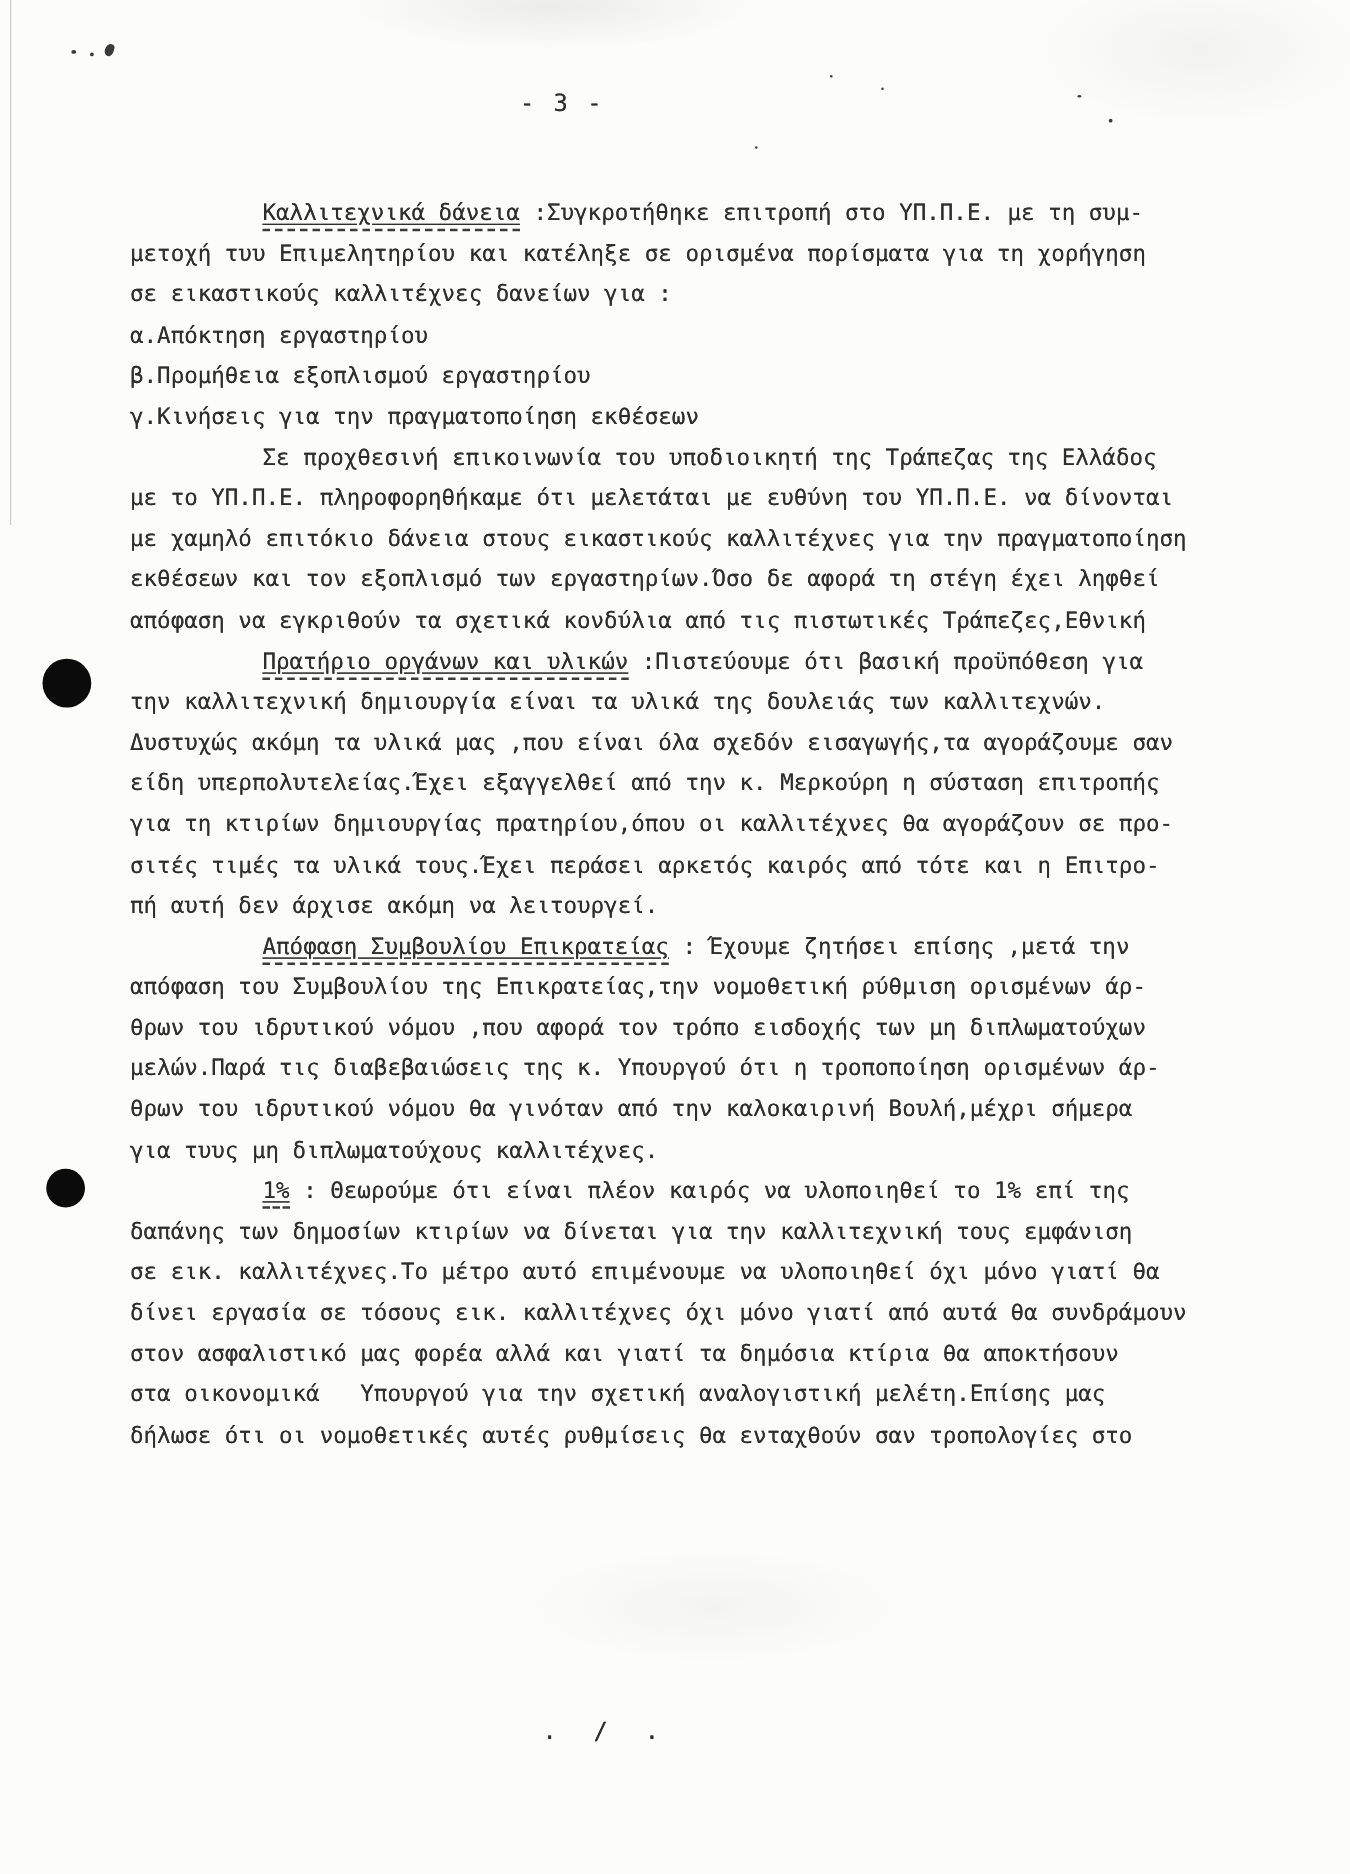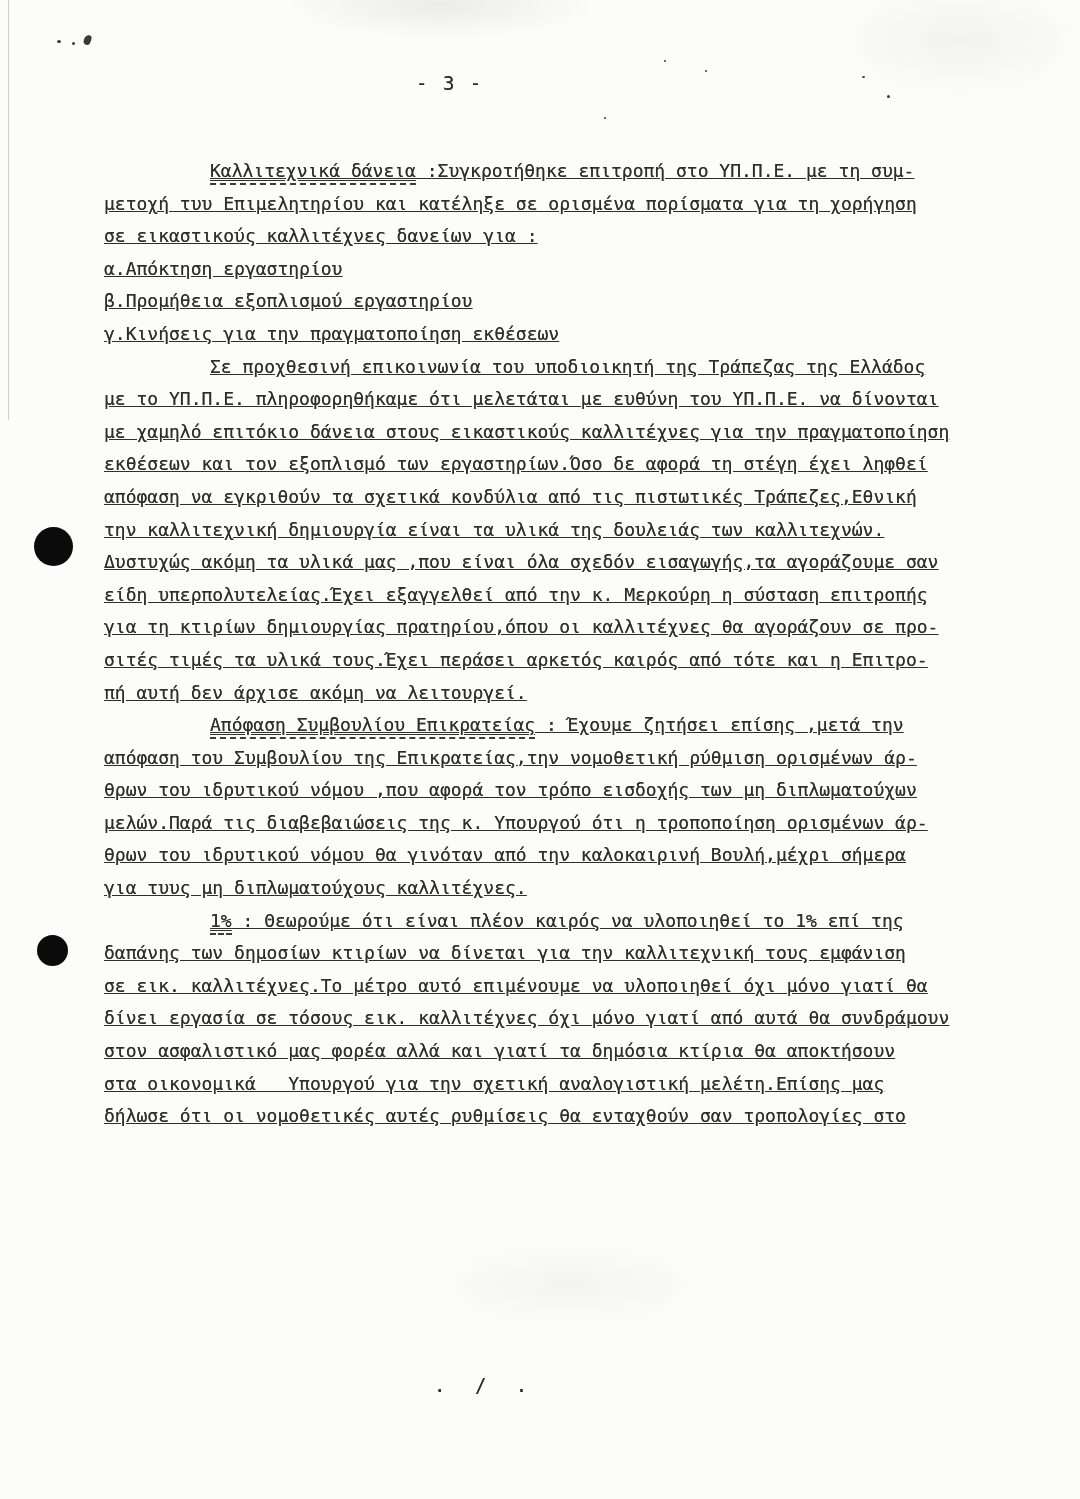--- a/index.html
+++ b/index.html
@@ -61,21 +61,20 @@
     left: 416px; top: 72px;
     font-size: 19px;
     letter-spacing: 2px;
     text-shadow: 0 0 0.5px rgba(46,46,46,0.8);
   }
 
   .doc-body {
     position: absolute;
     left: 104px; top: 155px;
     width: 870px;
-    text-decoration: underline;
   }
   .line {
     height: 32.6px;
     line-height: 32.6px;
     font-size: 18px;
     white-space: pre;
     text-shadow: 0 0 0.5px rgba(46,46,46,0.75);
   }
   .line.indent { padding-left: 106px; }
   .h {
@@ -121,20 +120,21 @@
       <div class="line"><span>μετοχή τυυ Επιμελητηρίου και κατέληξε σε ορισμένα πορίσματα για τη χορήγηση</span></div>
       <div class="line"><span>σε εικαστικούς καλλιτέχνες δανείων για :</span></div>
       <div class="line"><span>α.Απόκτηση εργαστηρίου</span></div>
       <div class="line"><span>β.Προμήθεια εξοπλισμού εργαστηρίου</span></div>
       <div class="line"><span>γ.Κινήσεις για την πραγματοποίηση εκθέσεων</span></div>
       <div class="line indent"><span>Σε προχθεσινή επικοινωνία του υποδιοικητή της Τράπεζας της Ελλάδος</span></div>
       <div class="line"><span>με το ΥΠ.Π.Ε. πληροφορηθήκαμε ότι μελετάται με ευθύνη του ΥΠ.Π.Ε. να δίνονται</span></div>
       <div class="line"><span>με χαμηλό επιτόκιο δάνεια στους εικαστικούς καλλιτέχνες για την πραγματοποίηση</span></div>
       <div class="line"><span>εκθέσεων και τον εξοπλισμό των εργαστηρίων.Όσο δε αφορά τη στέγη έχει ληφθεί</span></div>
       <div class="line"><span>απόφαση να εγκριθούν τα σχετικά κονδύλια από τις πιστωτικές Τράπεζες,Εθνική</span></div>
+      <div class="line indent"><span class="h">Πρατήριο οργάνων και υλικών</span><span> :Πιστεύουμε ότι βασική προϋπόθεση για</span></div>
       <div class="line"><span>την καλλιτεχνική δημιουργία είναι τα υλικά της δουλειάς των καλλιτεχνών.</span></div>
       <div class="line"><span>Δυστυχώς ακόμη τα υλικά μας ,που είναι όλα σχεδόν εισαγωγής,τα αγοράζουμε σαν</span></div>
       <div class="line"><span>είδη υπερπολυτελείας.Έχει εξαγγελθεί από την κ. Μερκούρη η σύσταση επιτροπής</span></div>
       <div class="line"><span>για τη κτιρίων δημιουργίας πρατηρίου,όπου οι καλλιτέχνες θα αγοράζουν σε προ-</span></div>
       <div class="line"><span>σιτές τιμές τα υλικά τους.Έχει περάσει αρκετός καιρός από τότε και η Επιτρο-</span></div>
       <div class="line"><span>πή αυτή δεν άρχισε ακόμη να λειτουργεί.</span></div>
       <div class="line indent"><span class="h">Απόφαση Συμβουλίου Επικρατείας</span><span> : Έχουμε ζητήσει επίσης ,μετά την</span></div>
       <div class="line"><span>απόφαση του Συμβουλίου της Επικρατείας,την νομοθετική ρύθμιση ορισμένων άρ-</span></div>
       <div class="line"><span>θρων του ιδρυτικού νόμου ,που αφορά τον τρόπο εισδοχής των μη διπλωματούχων</span></div>
       <div class="line"><span>μελών.Παρά τις διαβεβαιώσεις της κ. Υπουργού ότι η τροποποίηση ορισμένων άρ-</span></div>

